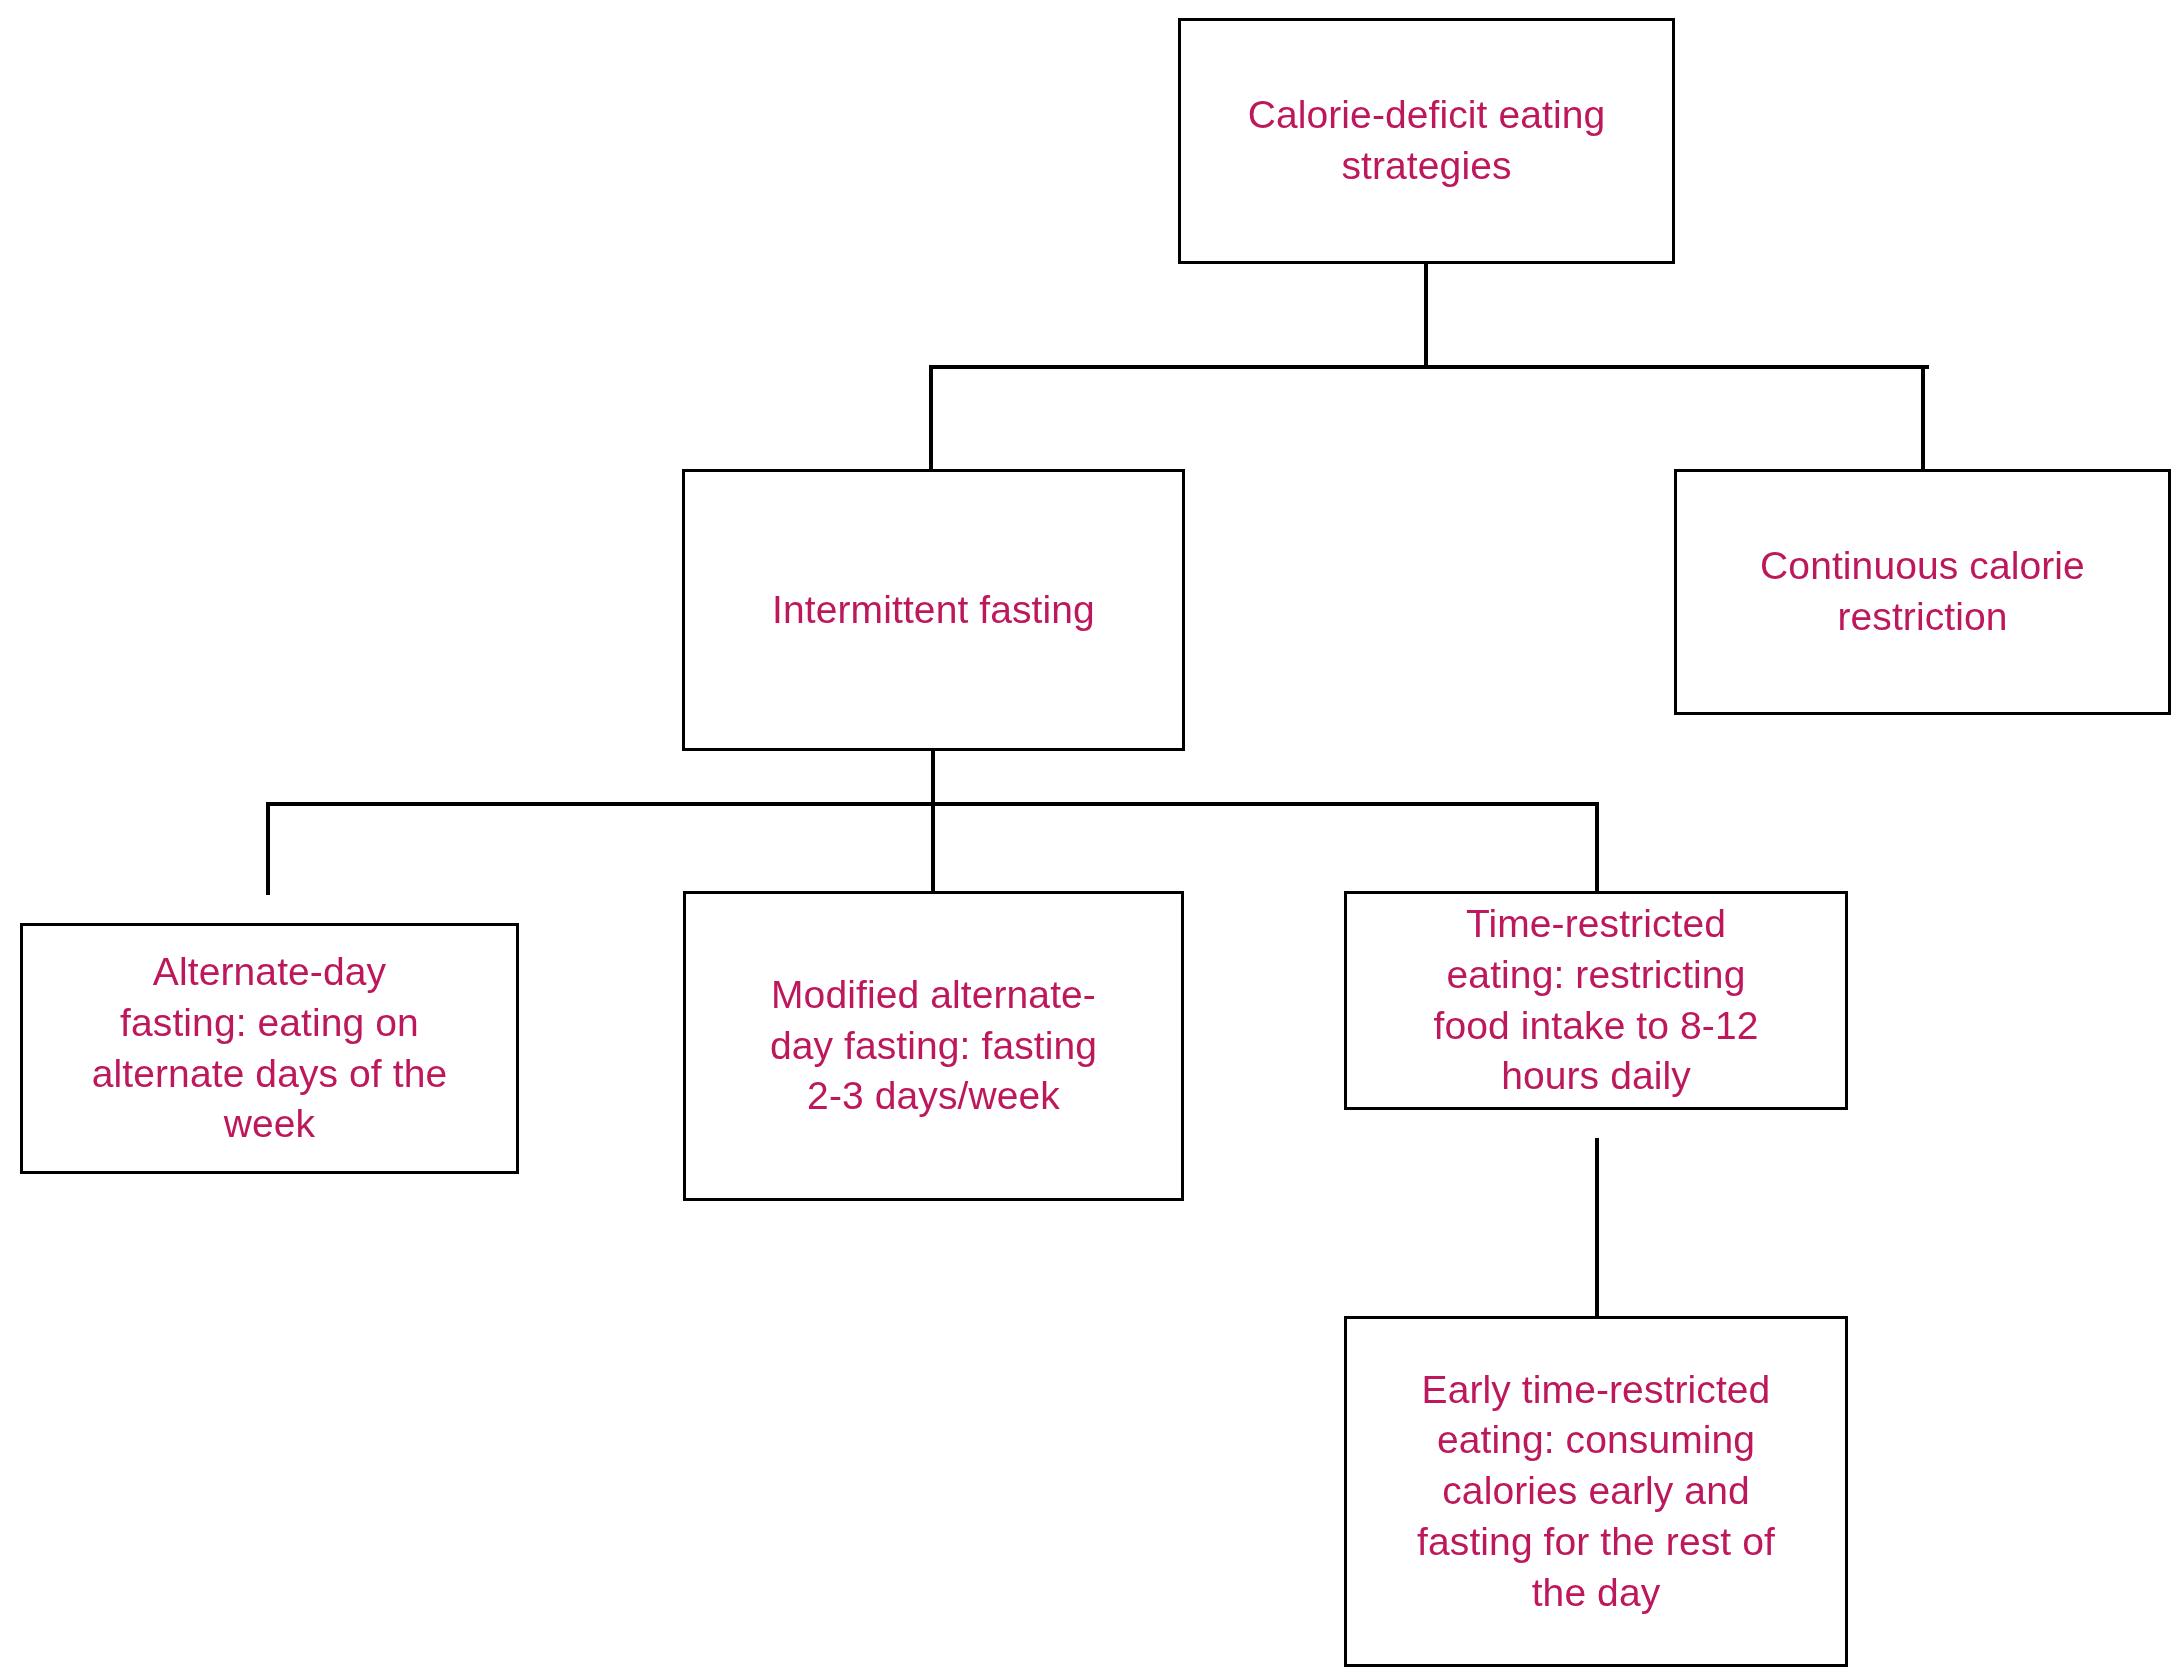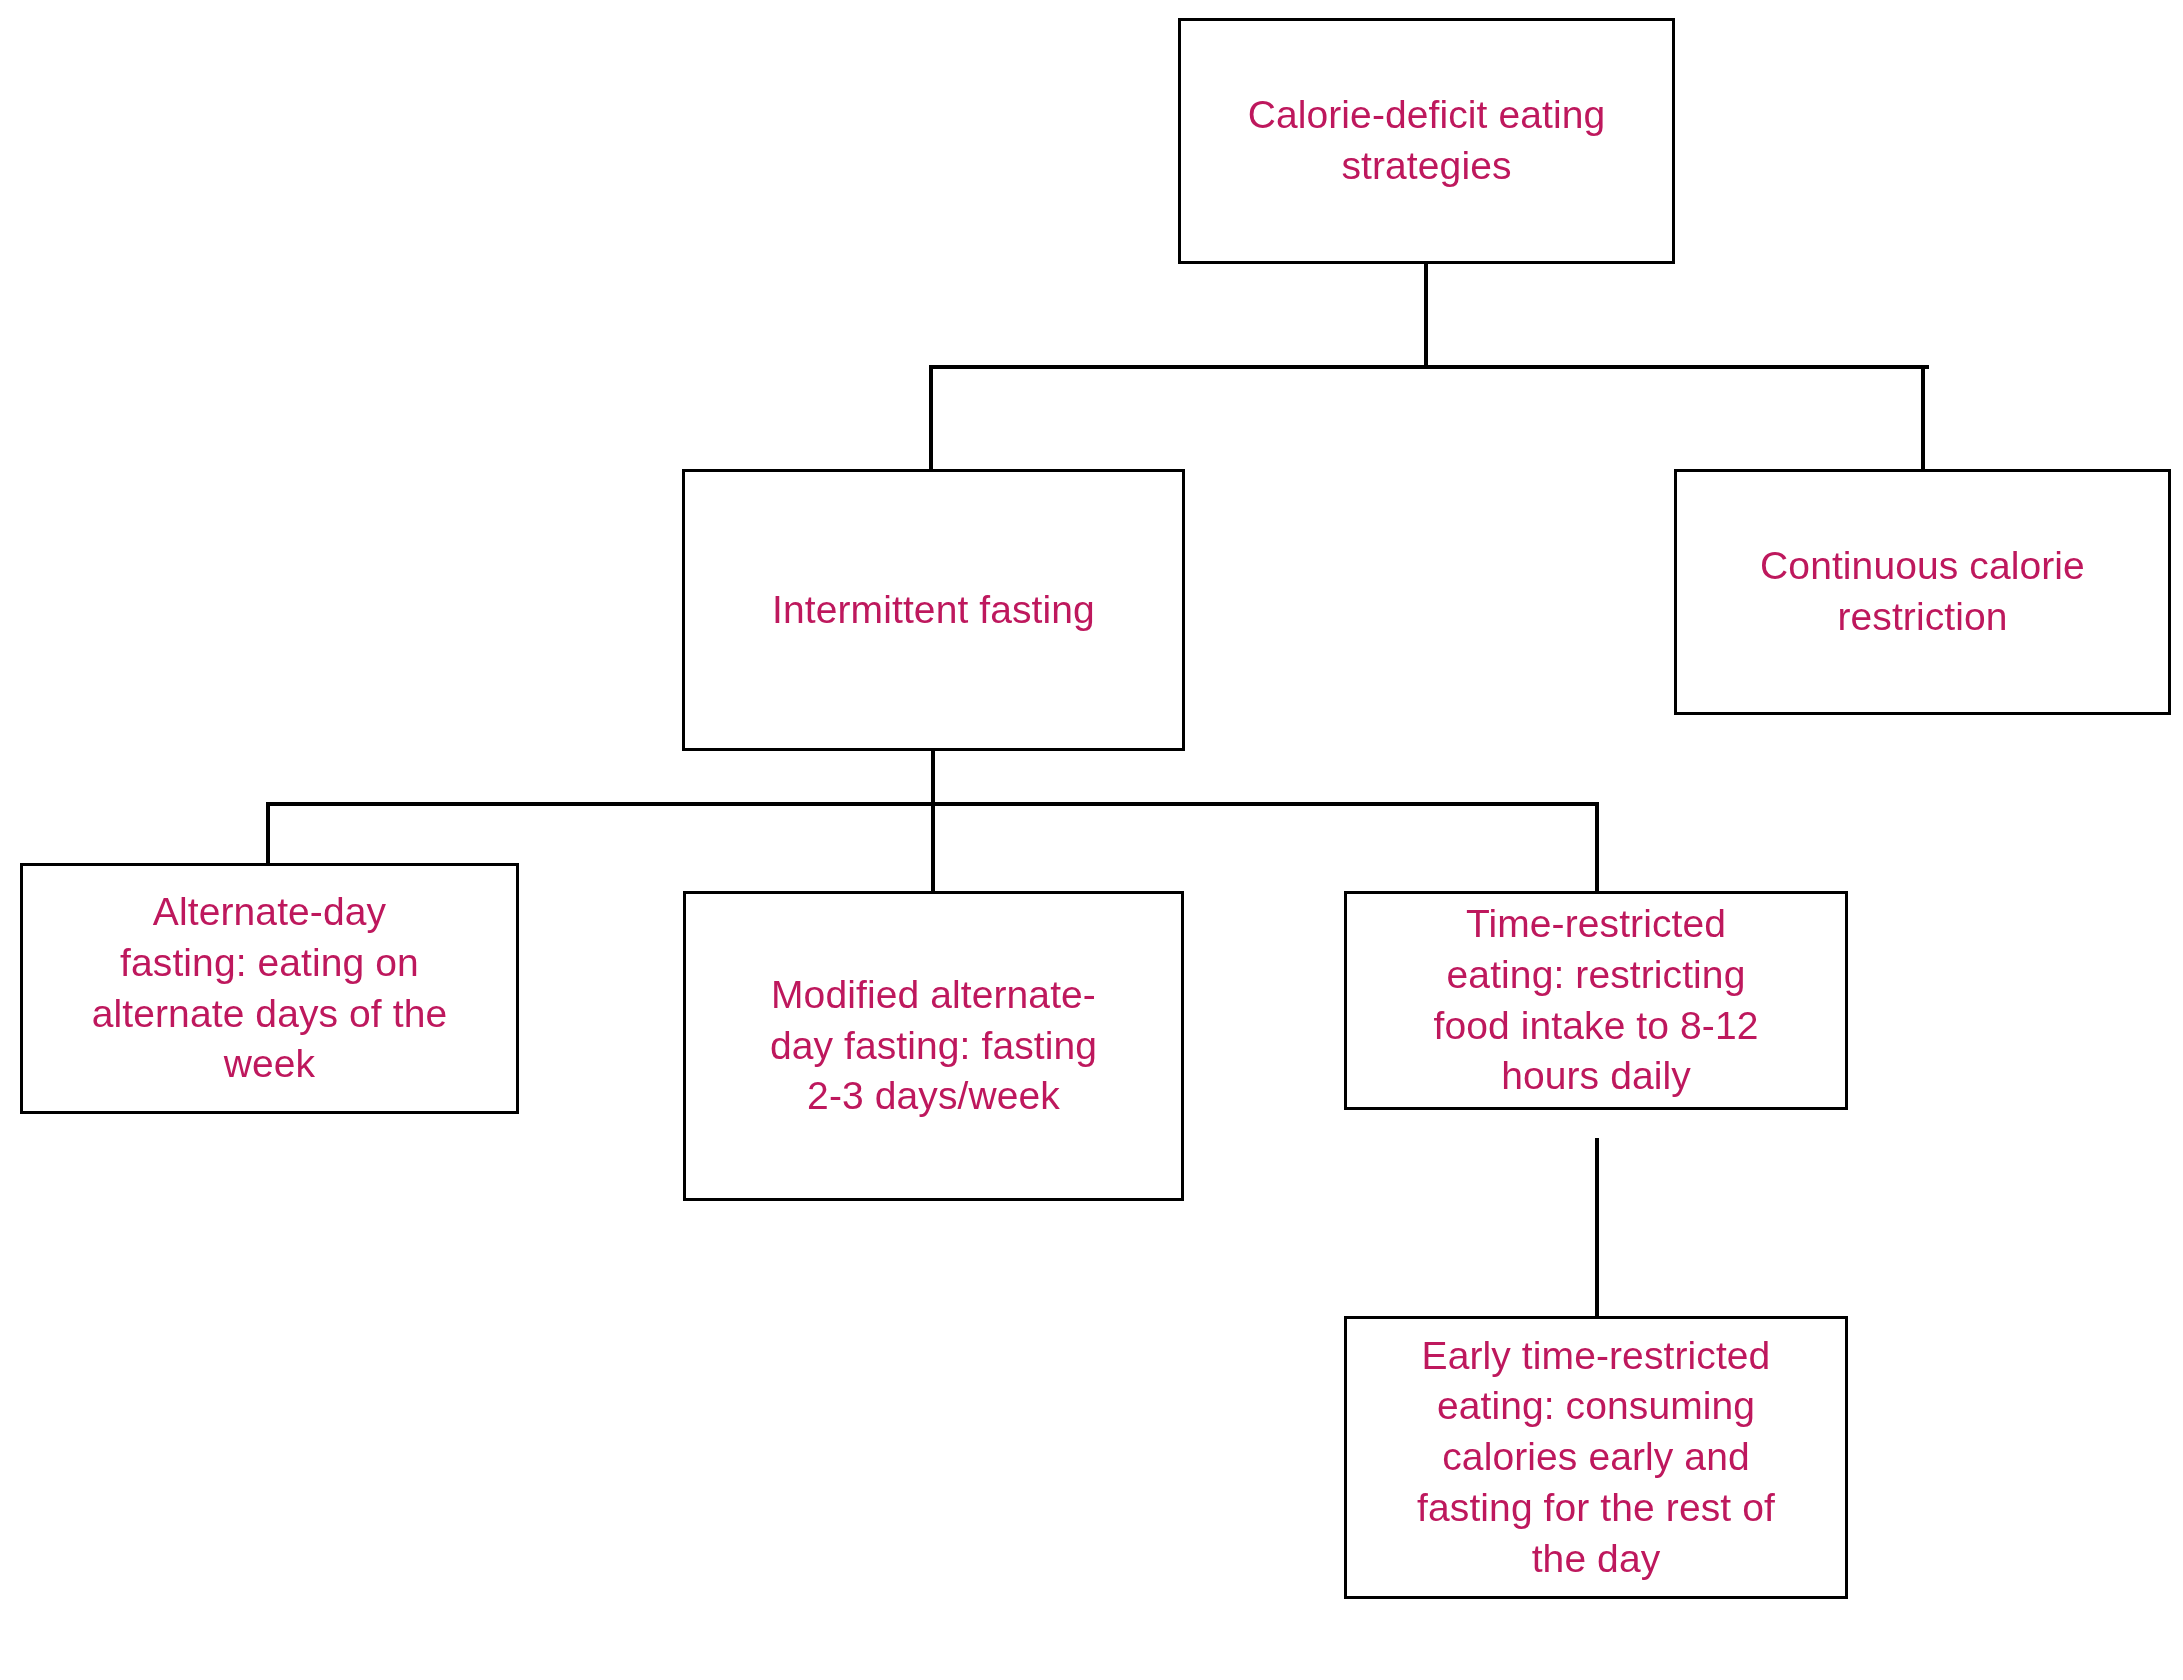--- a/index.html
+++ b/index.html
@@ -70,41 +70,41 @@
 
   <div class="node" style="left:682px; top:469px; width:503px; height:282px;">
     <span class="node-text">Intermittent fasting</span>
   </div>
 
   <div class="node" style="left:1674px; top:469px; width:497px; height:246px;">
     <span class="node-text">Continuous calorie
 restriction</span>
   </div>
 
-  <div class="node" style="left:20px; top:863px; width:499px; height:251px;">
+  <div class="node" style="left:20px; top:923px; width:499px; height:251px;">
     <span class="node-text">Alternate-day
 fasting: eating on
 alternate days of the
 week</span>
   </div>
 
   <div class="node" style="left:683px; top:891px; width:501px; height:310px;">
     <span class="node-text">Modified alternate-
 day fasting: fasting
 2-3 days/week</span>
   </div>
 
   <div class="node" style="left:1344px; top:891px; width:504px; height:219px;">
     <span class="node-text">Time-restricted
 eating: restricting
 food intake to 8-12
 hours daily</span>
   </div>
 
-  <div class="node" style="left:1344px; top:1316px; width:504px; height:283px;">
+  <div class="node" style="left:1344px; top:1316px; width:504px; height:351px;">
     <span class="node-text">Early time-restricted
 eating: consuming
 calories early and
 fasting for the rest of
 the day</span>
   </div>
 
 </div>
 
 

